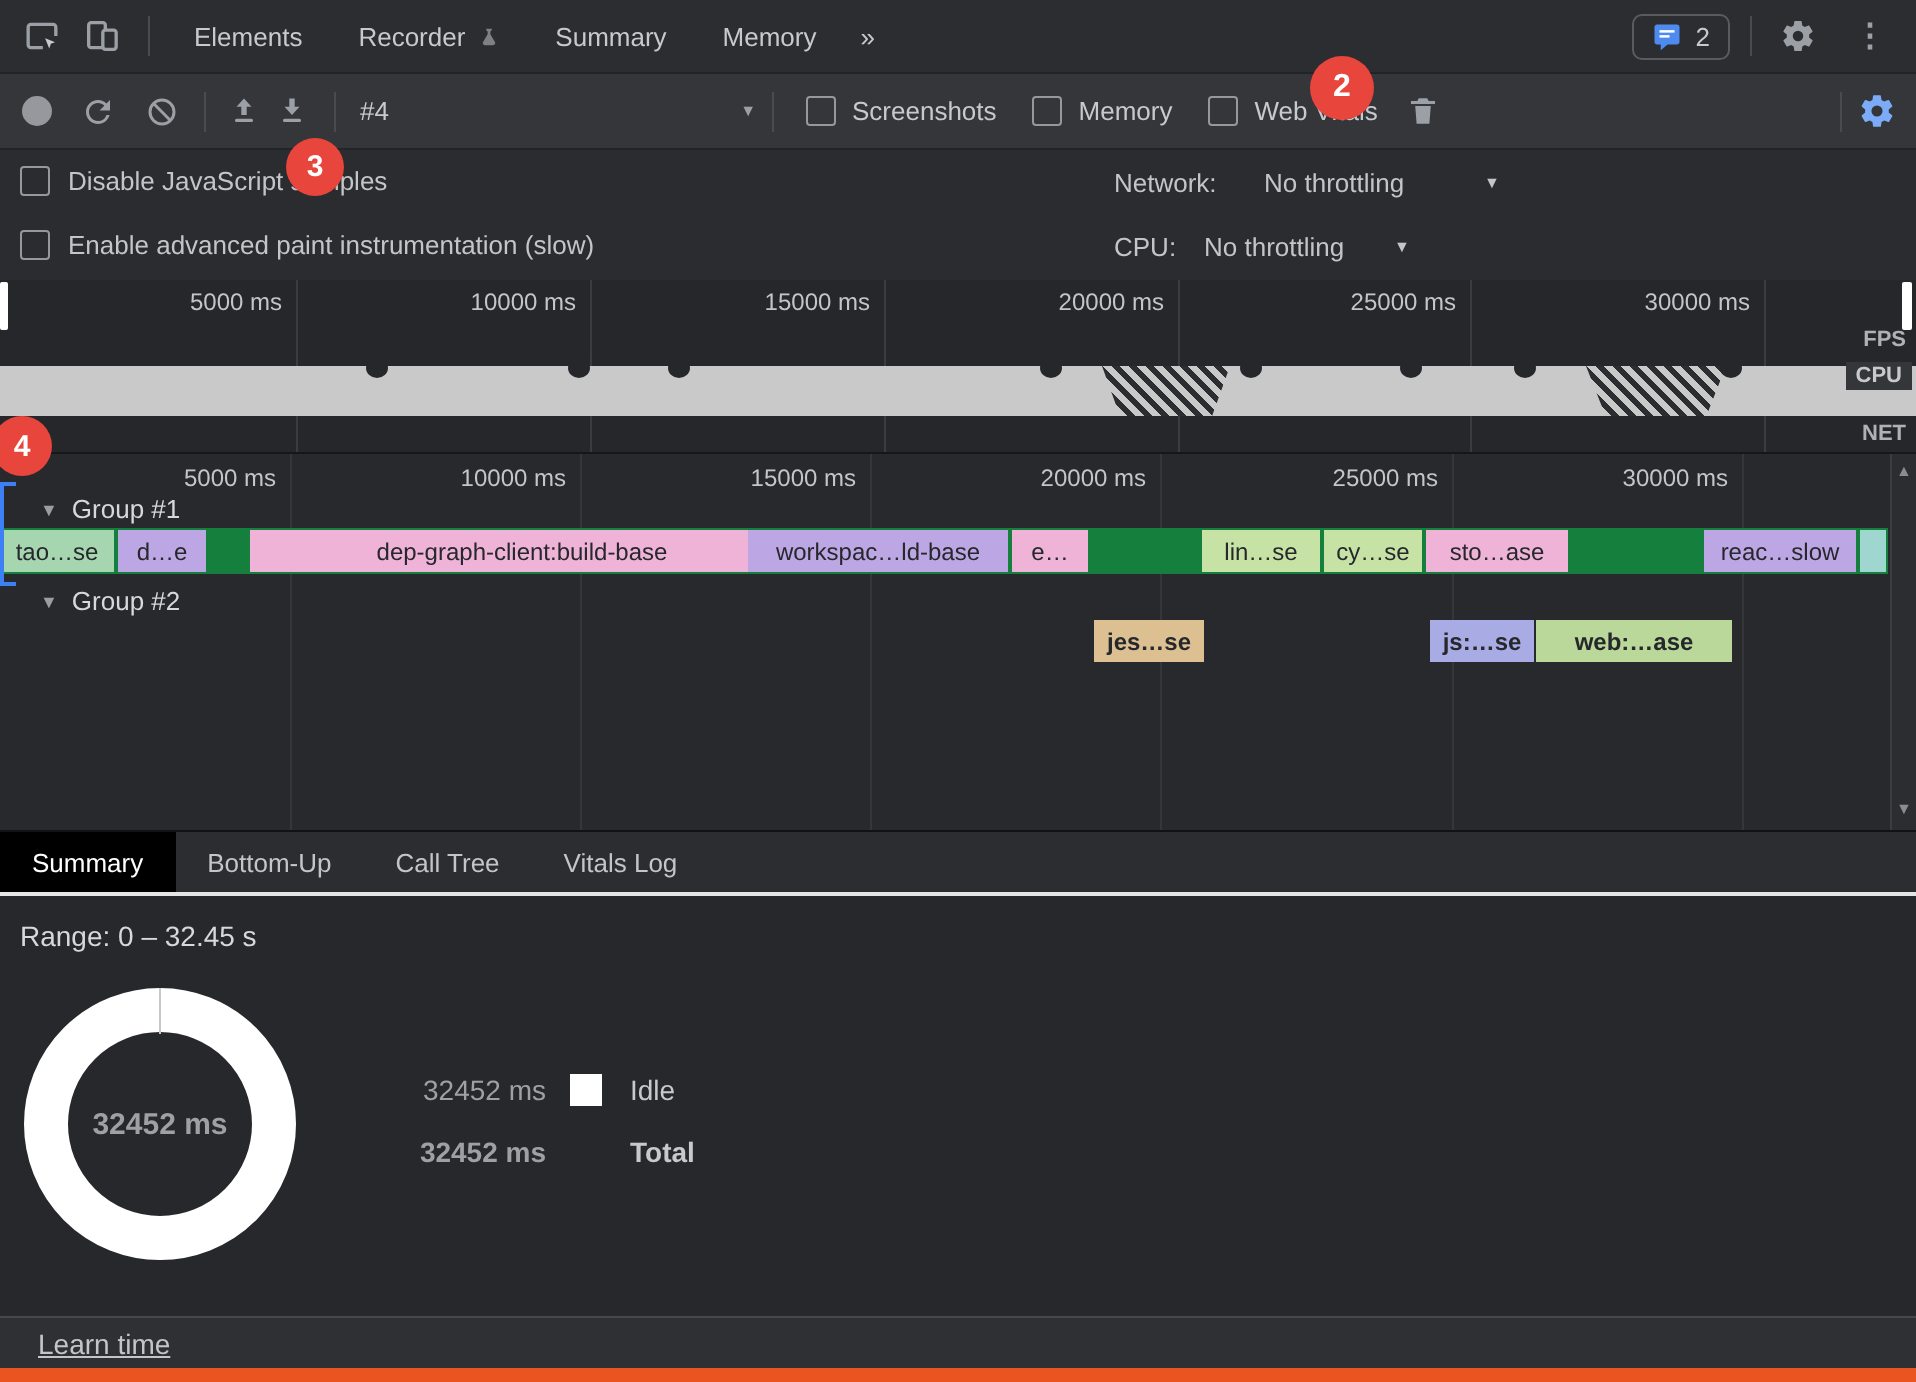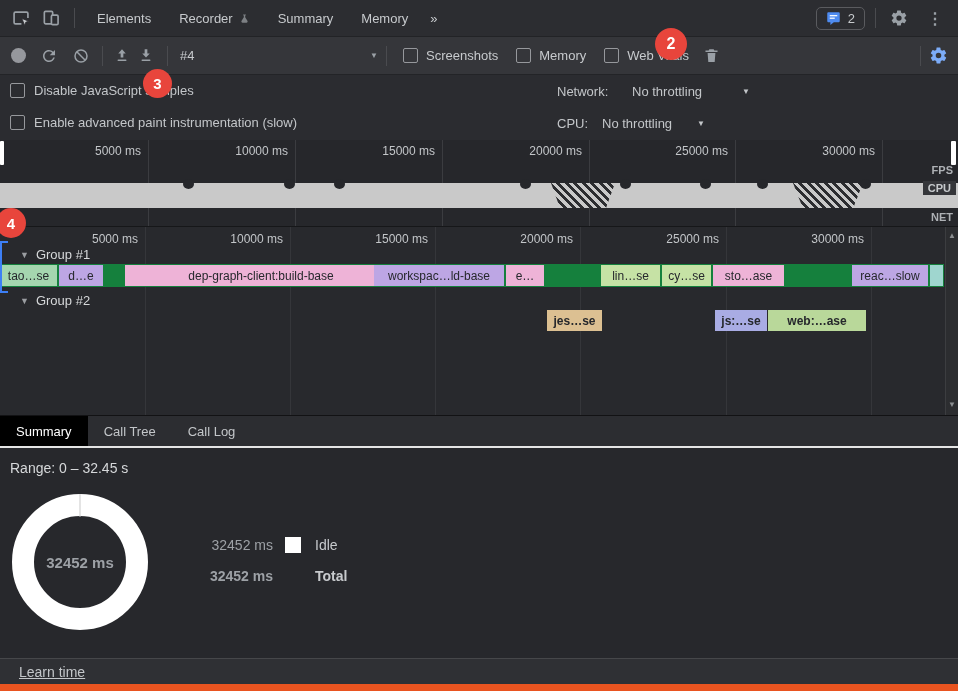--- a/index.html
+++ b/index.html
@@ -321,22 +321,23 @@
       <div class="scr-arrow" style="bottom:6px">▼</div>
     </div>
     </div>
 
   <div class="badge badge2">2</div>
   <div class="badge badge3">3</div>
   <div class="badge badge4">4</div>
 
   <div class="bottom-tabs" id="bottom-tabs">
       <div class="btab sel">Summary</div>
+      <div class="btab">Bottom-Up</div>
       <div class="btab">Call Tree</div>
-      <div class="btab">Call Log</div>
+      <div class="btab">Vitals Log</div>
     </div>
 
   <div class="summary">
     <div class="range">Range: 0 – 32.45 s</div>
     <svg class="donut-svg" width="140" height="140" viewBox="0 0 140 140">
       <circle cx="70" cy="70" r="57" fill="none" stroke="#ffffff" stroke-width="22"></circle>
       <line x1="70" y1="2" x2="70" y2="25" stroke="#c9c9c9" stroke-width="1"></line>
     </svg>
     <div class="donut-text">32452 ms</div>
     <div class="legend" id="summary-legend">

